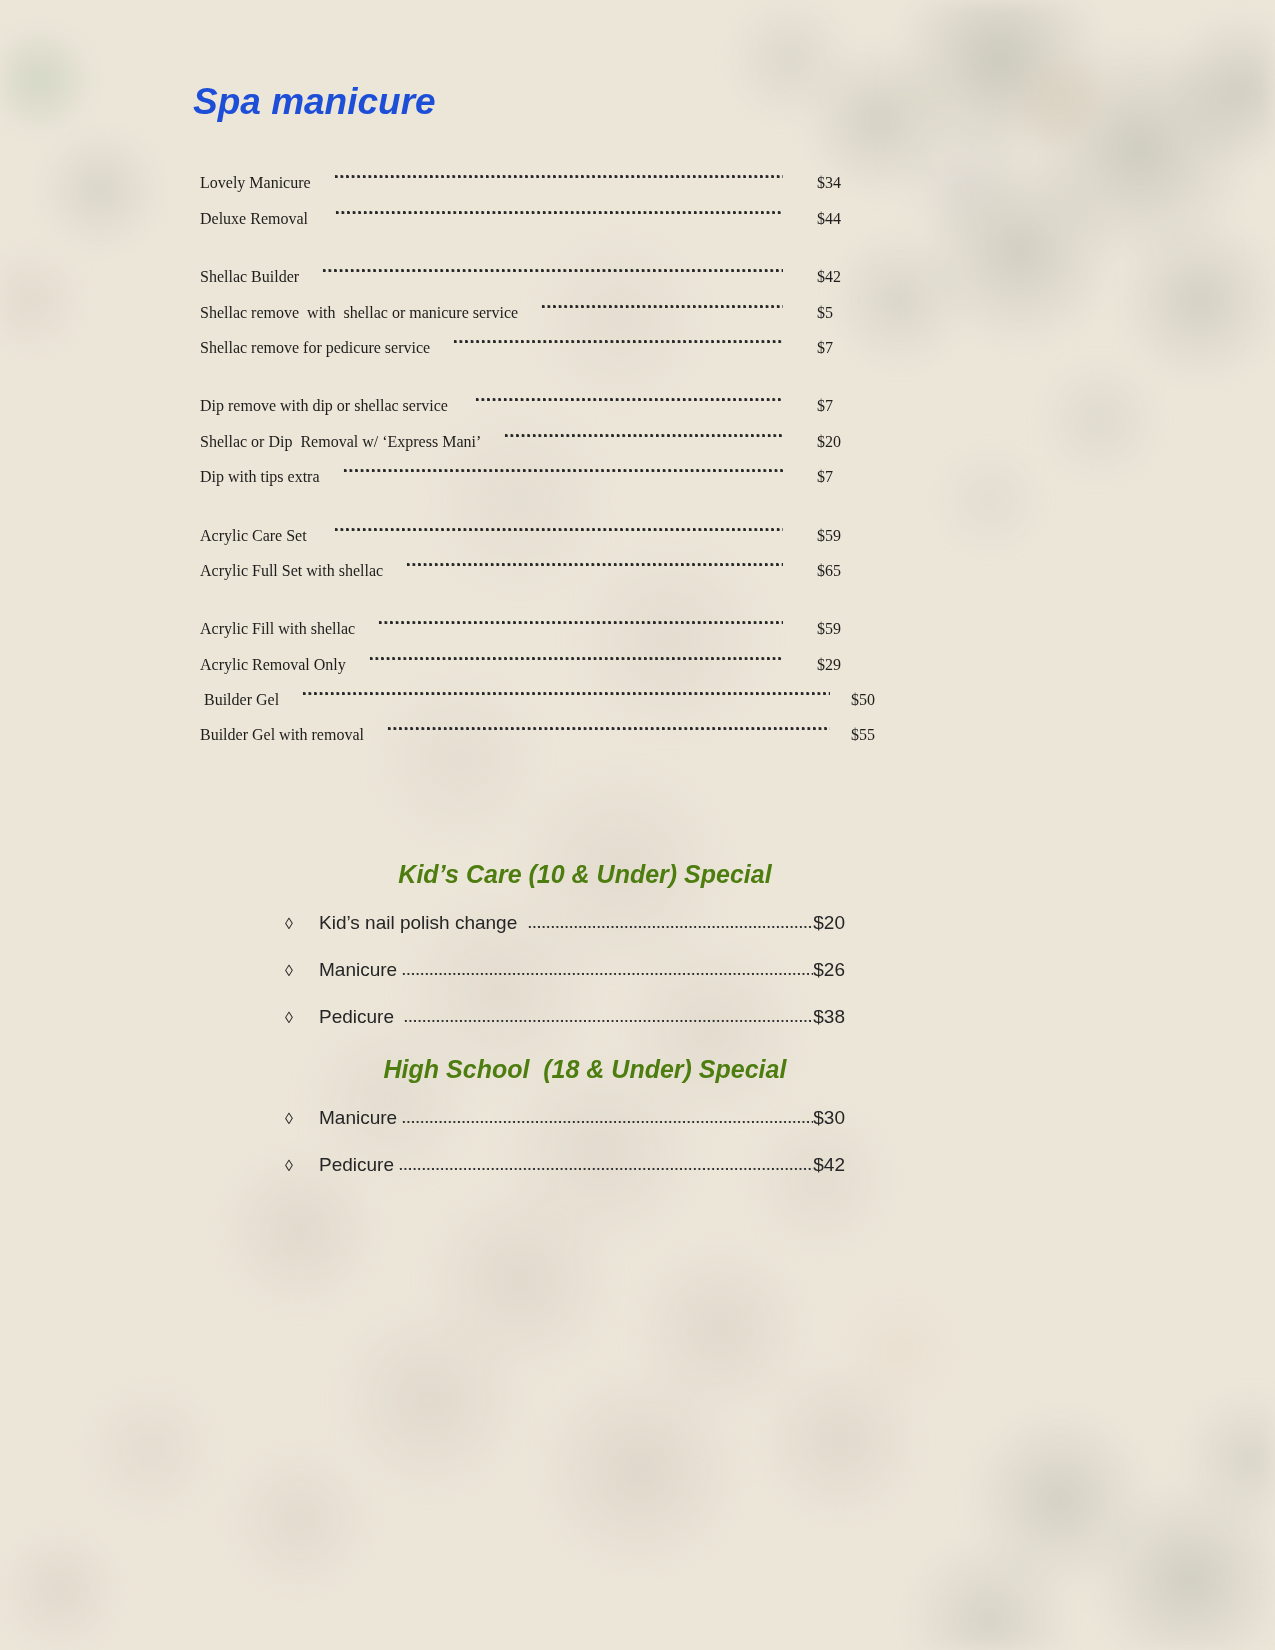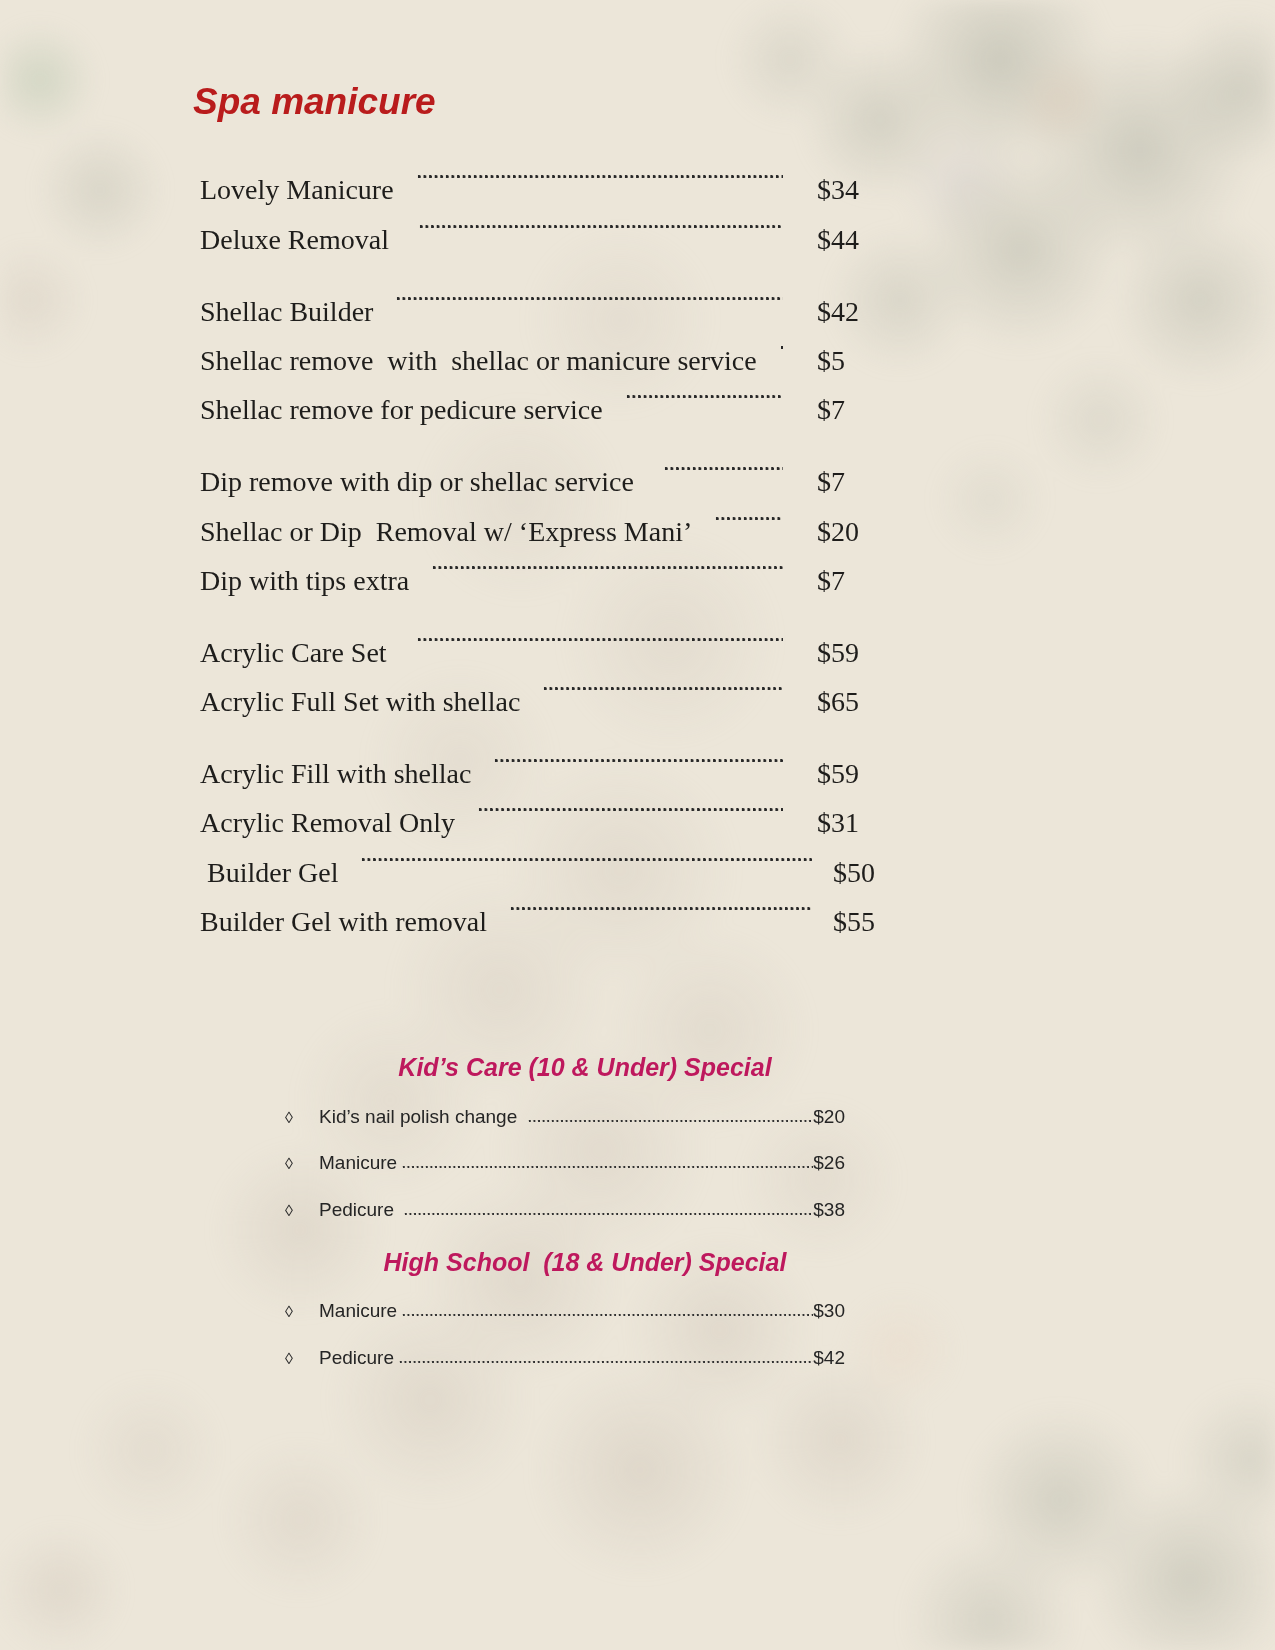--- a/index.html
+++ b/index.html
@@ -60,48 +60,48 @@
       radial-gradient(circle  80px at 900px 1350px,  rgba(232,211,192,.30), transparent 72%),
       
       radial-gradient(circle  90px at 60px 1590px,   rgba(203,193,180,.35), transparent 72%);
   }
   .content{position:absolute;inset:0;padding-top:80px;}
   .title{
     margin:0 0 0 193px;
     font-family:"Liberation Sans", sans-serif;
     font-style:italic;font-weight:700;
     font-size:37px;line-height:1.2;
-    color:#b91c1c;
+    color:#1d4ed8;
   }
   .menu{margin:50px 0 0 200px;width:675px;}
   .menu-section + .menu-section{margin-top:40px;}
   .menu-row{
     display:flex;align-items:flex-end;
-    font-size:28px;line-height:1.15;
+    font-size:16px;line-height:1.15;
     margin-bottom:17px;
     gap:20px;
   }
   .menu-row .label{white-space:pre;}
   .dots{
     flex:1;align-self:baseline;
     height:5px;margin:0 0 0 3px;
     background-image:radial-gradient(circle at 2.2px 2.6px, #272727 1.35px, transparent 1.7px);
     background-size:5.6px 5px;
     background-repeat:repeat-x;
     background-position:left bottom;
   }
   .menu-row .price{width:58px;padding-left:14px;white-space:pre;}
   .menu-row.flush .price{width:auto;padding-left:1px;}
   .specials{margin-top:113px;}
   .special-group + .special-group{margin-top:18px;}
   .special-heading{
     margin:0 0 22px 285px;width:600px;text-align:center;
     font-family:"Liberation Sans", sans-serif;
     font-style:italic;font-weight:700;
-    font-size:25px;line-height:1.3;color:#be185d;
+    font-size:25px;line-height:1.3;color:#4d7c0f;
     white-space:pre;
   }
   .special-rows{margin-left:285px;width:560px;font-family:"Liberation Sans", sans-serif;}
   .special-row{
     display:flex;align-items:baseline;
     font-size:19px;line-height:1.2;color:#252525;
     margin-bottom:24px;
   }
   .special-row .bullet{width:34px;font-size:16px;color:#2b2b2b;}
   .special-row .label{white-space:pre;}
@@ -180,21 +180,21 @@
         </div>
         <div class="menu-section">
           <div class="menu-row">
             <span class="label">Acrylic Fill with shellac</span>
             <span class="dots"></span>
             <span class="price">$59</span>
           </div>
           <div class="menu-row">
             <span class="label">Acrylic Removal Only</span>
             <span class="dots"></span>
-            <span class="price">$31</span>
+            <span class="price">$29</span>
           </div>
           <div class="menu-row flush">
             <span class="label"> Builder Gel</span>
             <span class="dots"></span>
             <span class="price">$50</span>
           </div>
           <div class="menu-row flush">
             <span class="label">Builder Gel with removal</span>
             <span class="dots"></span>
             <span class="price">$55</span>

